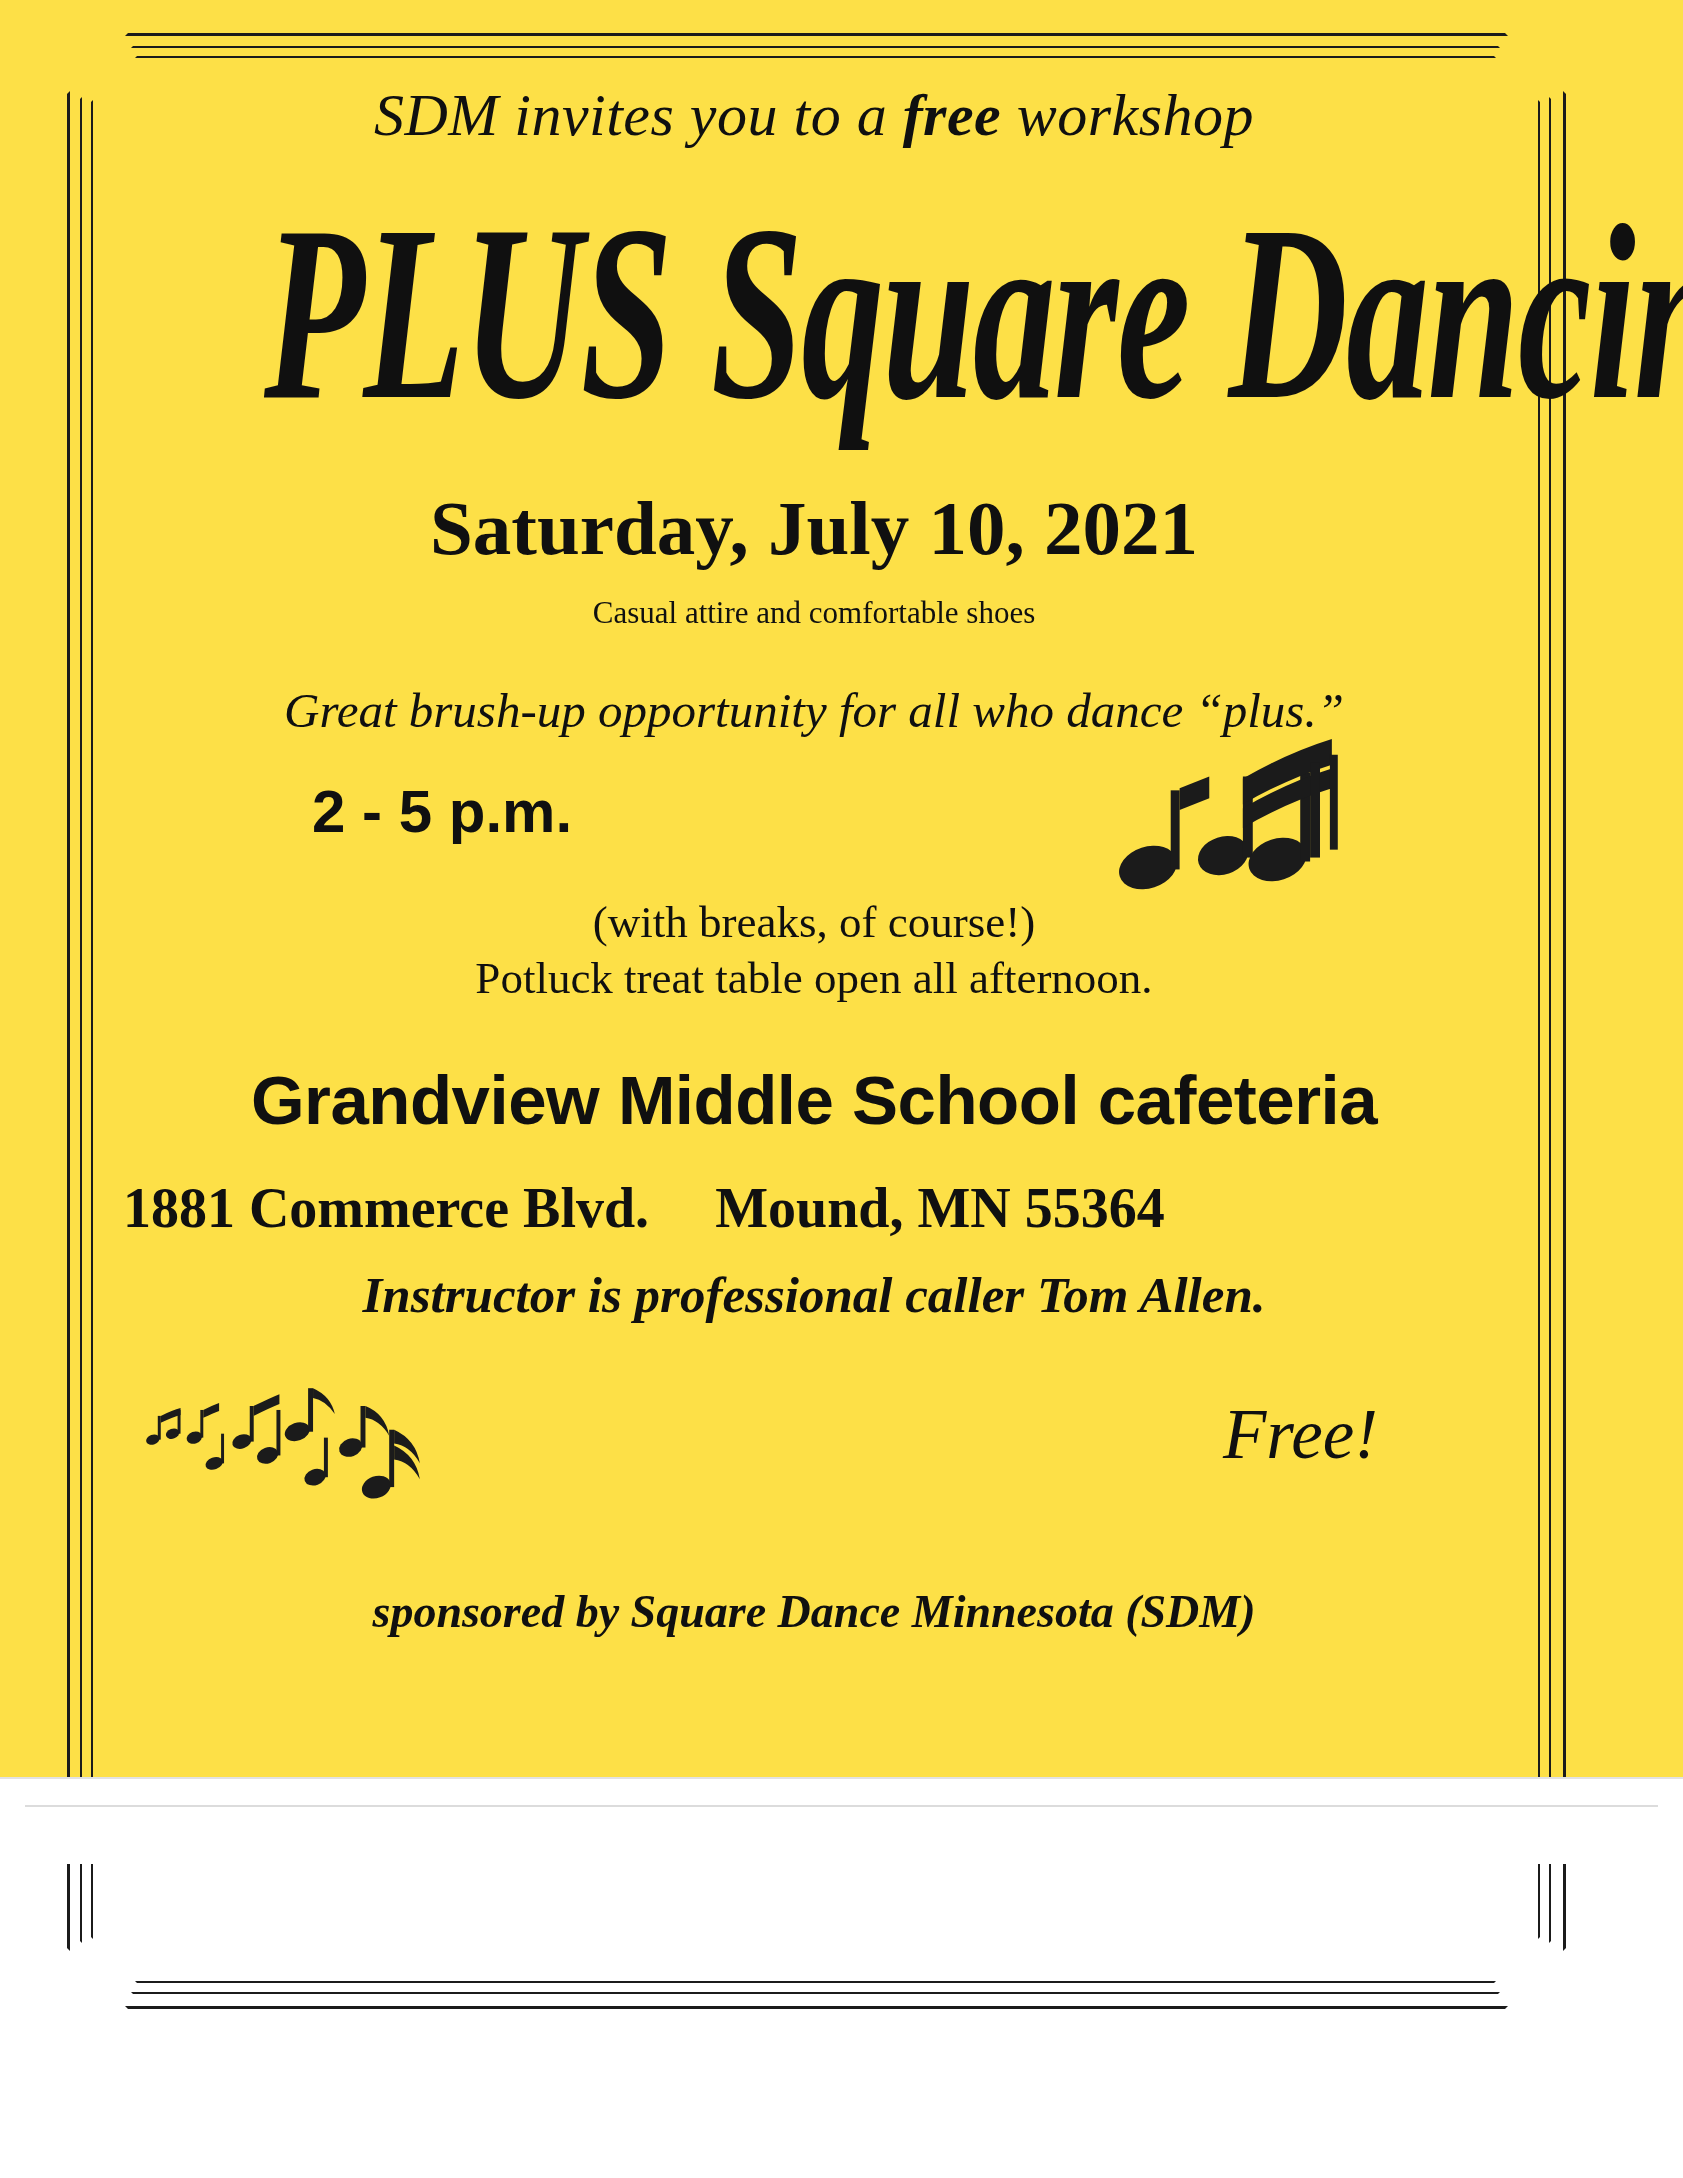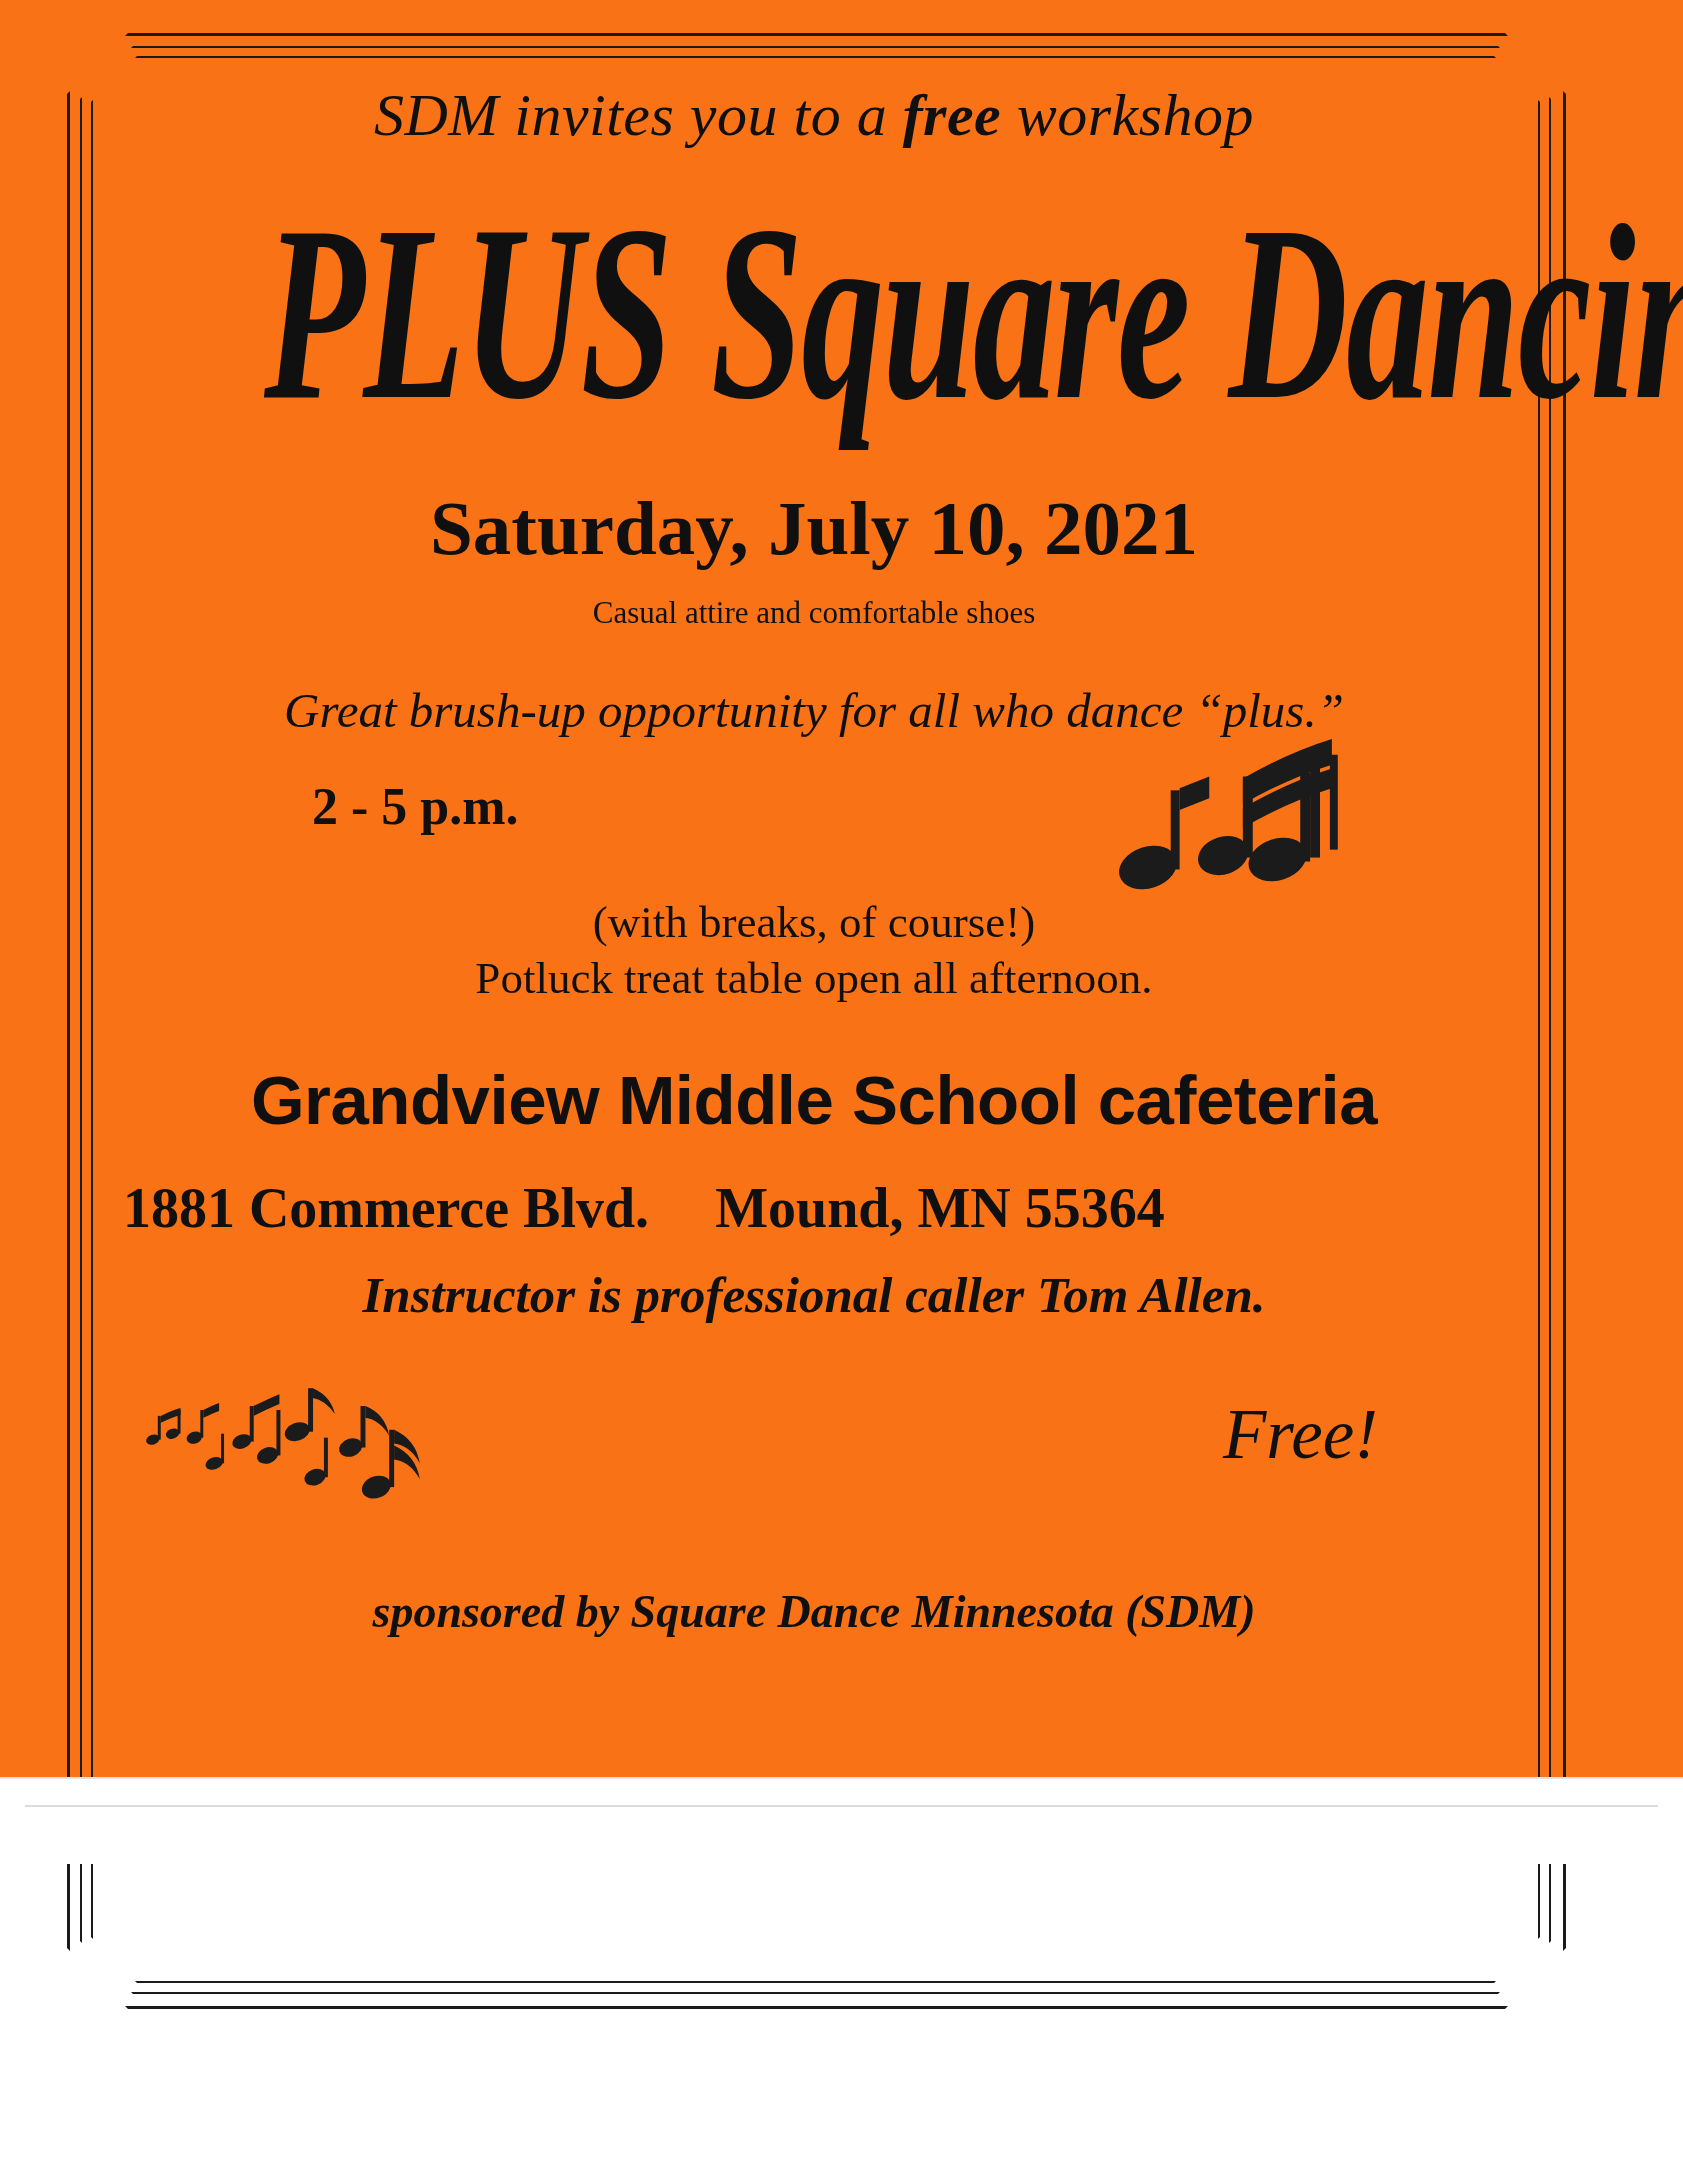--- a/index.html
+++ b/index.html
@@ -13,21 +13,21 @@
     font-family: "Liberation Serif", serif;
     color: #101010;
     overflow: hidden;
   }
 
   
   .page {
     position: relative;
     width: 1683px;
     height: 1864px;
-    background: #f97316;
+    background: #fde047;
   }
 
   
   .scan-edge {
     position: absolute;
     left: 0;
     right: 0;
     bottom: 0;
     height: 85px;
     background: #ffffff;
@@ -136,23 +136,23 @@
     font-size: 49px;
     font-family: "Liberation Serif", serif;
   }
 
   .time-row {
     position: relative;
     margin-top: 30px;
     height: 149px;
   }
   .time {
-    font-family: Liberation Serif, serif;
-    font-weight: bold;
-    font-size: 52px;
+    font-family: Liberation Sans, sans-serif;
+    font-weight: bold;
+    font-size: 60px;
     position: absolute;
     left: 203px;
     top: 8px;
   }
   .notes-big {
     position: absolute;
     right: 170px;
     top: -36px;
     width: 233px;
     height: 173px;

